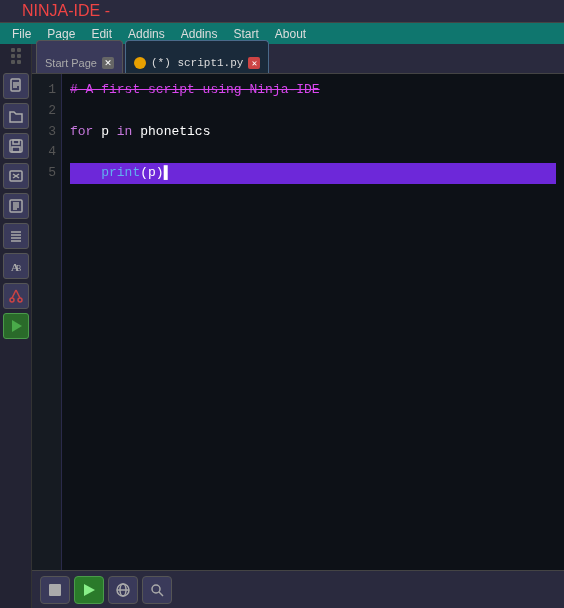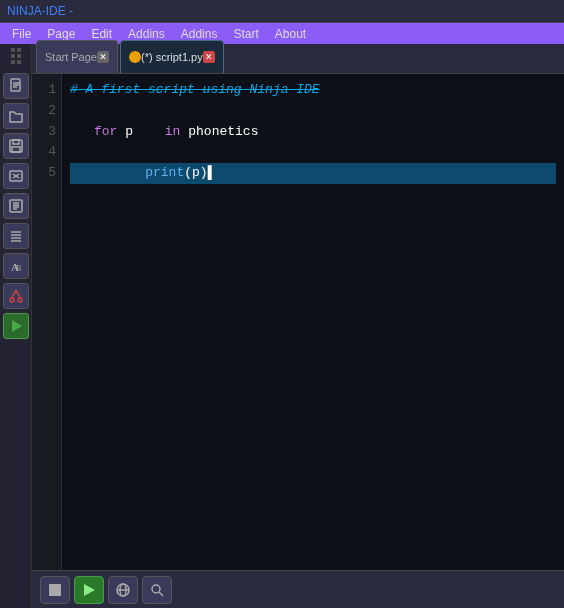--- a/index.html
+++ b/index.html
@@ -7,32 +7,32 @@
       width: 564px;
       height: 608px;
       background: #1e1e2e;
       font-family: 'Courier New', monospace;
       overflow: hidden;
     }
 
     
     .title-bar {
       background: #2a2a3e;
-      color: #3b82f6;
-      font-size: 12px;
-      padding: 3px 7px;
+      color: #ef4444;
+      font-size: 16px;
+      padding: 3px 22px;
       display: flex;
       align-items: center;
       height: 22px;
       font-family: Arial, sans-serif;
     }
 
     
     .menu-bar {
-      background: #8b5cf6;
+      background: #0f766e;
       color: #ccc;
       font-size: 12px;
       padding: 2px 4px;
       display: flex;
       align-items: center;
       height: 22px;
       border-top: 1px solid #444;
       font-family: Arial, sans-serif;
     }
     .menu-item {
@@ -98,39 +98,40 @@
     .tab-bar {
       background: #2a2a3e;
       display: flex;
       align-items: flex-end;
       height: 30px;
       padding-left: 4px;
       border-bottom: 1px solid #444;
     }
     .tab {
       display: flex;
-      align-items: center;
       padding: 16px 8px;
       font-size: 11px;
       font-family: Arial, sans-serif;
       cursor: pointer;
       border-radius: 4px 4px 0 0;
       border: 1px solid #555;
       border-bottom: none;
       margin-right: 2px;
       height: 24px;
+      gap: 5px;
     }
     .tab-start {
       background: #3a3a5a;
       color: #aaa;
     }
     .tab-script {
       background: #1a2a3a;
       color: #ddd;
       border-color: #4a6a8a;
+      font-family: Liberation Mono, monospace;
     }
     .tab-close {
       width: 12px;
       height: 12px;
       background: #c44;
       border-radius: 2px;
       display: flex;
       align-items: center;
       justify-content: center;
       font-size: 9px;
@@ -171,27 +172,27 @@
     .code-content {
       flex: 1;
       padding: 6px 8px;
       font-size: 13px;
       line-height: 1.6;
       color: #cdd6f4;
       white-space: pre;
       font-family: 'Courier New', monospace;
     }
     .code-line { display: block; }
-    .comment { color: #0ea5e9; font-style: italic; text-decoration: line-through; margin-top: 28px; }
+    .comment { color: #d946ef; text-decoration: line-through; margin-top: 28px; }
     .varname { color: #7ec8e3; }
     .op { color: #ffffff; }
     .string { color: #a3be8c; }
-    .keyword { color: #c678dd; margin-left: 24px; }
+    .keyword { color: #c678dd; }
     .builtin { color: #61afef; }
-    .cursor-line { background: #0c4a6e; display: block; padding-left: 44px; }
+    .cursor-line { background: #6d28d9; display: block; }
 
     
     .bottom-toolbar {
       background: #2a2a3e;
       height: 38px;
       display: flex;
       align-items: center;
       padding: 4px 8px;
       gap: 4px;
       border-top: 1px solid #444;

